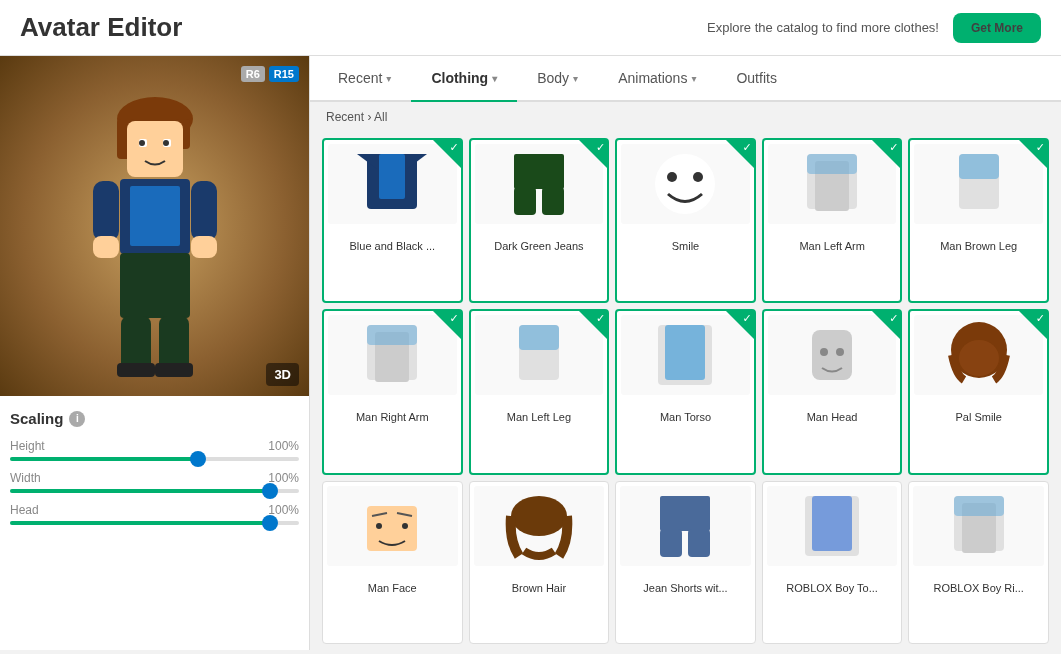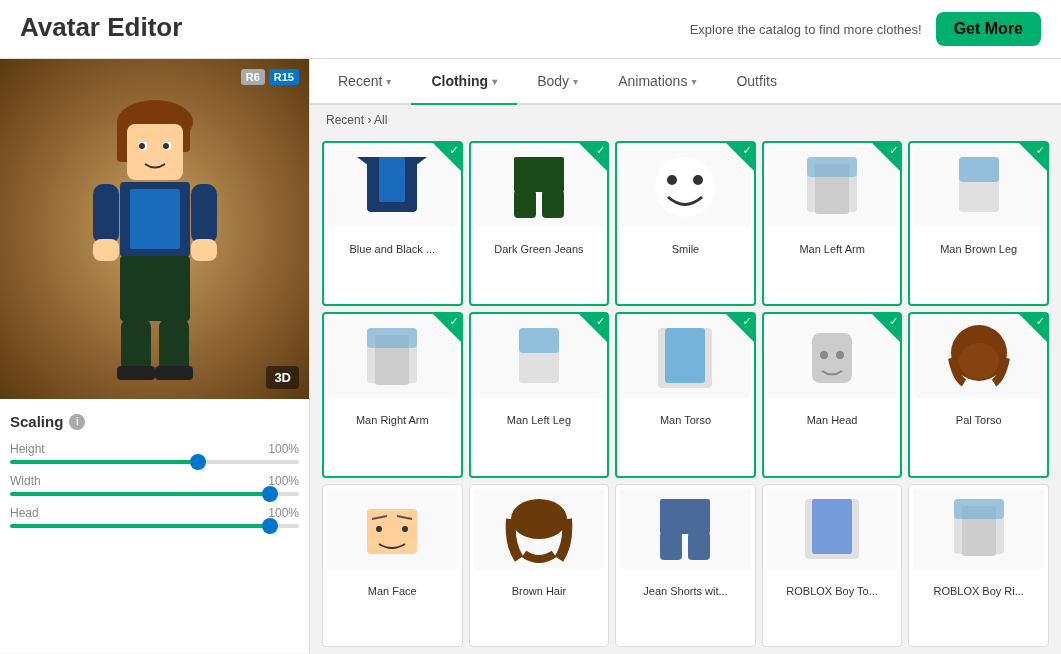--- a/index.html
+++ b/index.html
@@ -23,25 +23,25 @@
       display: flex;
       align-items: center;
       gap: 14px;
     }
     .header-promo {
       font-size: 13px;
       color: #555;
     }
     .get-more-btn {
       background: #00b06f;
-      color: #000000;
+      color: #404040;
       border: none;
       padding: 8px 18px;
       border-radius: 8px;
-      font-size: 16px;
+      font-size: 12px;
       font-weight: bold;
       cursor: pointer;
     }
 
     
     .main-layout {
       display: flex;
       height: calc(654px - 60px);
     }
 
@@ -494,21 +494,21 @@
         </div>
         <div class="item-card equipped">
           <div class="item-img-area">
             <svg width="70" height="70" viewBox="0 0 70 70">
           <ellipse cx="35" cy="30" rx="28" ry="28" fill="#7b3a0a"></ellipse>
           <ellipse cx="35" cy="38" rx="20" ry="18" fill="#8b4513" opacity="0.8"></ellipse>
           <path d="M8 35 Q12 55 20 60" stroke="#7b3a0a" stroke-width="8" fill="none"></path>
           <path d="M62 35 Q58 55 50 60" stroke="#7b3a0a" stroke-width="8" fill="none"></path>
         </svg>
           </div>
-          <div class="item-label">Pal Torso</div>
+          <div class="item-label">Pal Smile</div>
         </div>
         <div class="item-card">
           <div class="item-img-area">
             <svg width="70" height="70" viewBox="0 0 70 70">
           <rect x="10" y="15" width="50" height="45" rx="4" fill="#ffd09a"></rect>
           <line x1="15" y1="25" x2="30" y2="22" stroke="#555" stroke-width="2"></line>
           <line x1="40" y1="22" x2="55" y2="25" stroke="#555" stroke-width="2"></line>
           <circle cx="22" cy="35" r="3" fill="#333"></circle>
           <circle cx="48" cy="35" r="3" fill="#333"></circle>
           <path d="M22 50 Q35 58 48 50" stroke="#333" stroke-width="2" fill="none"></path>

